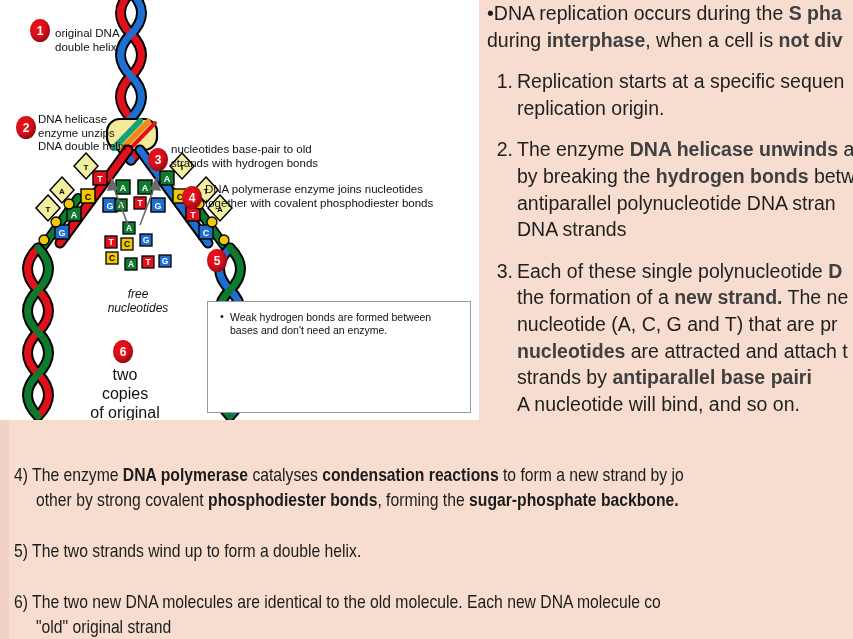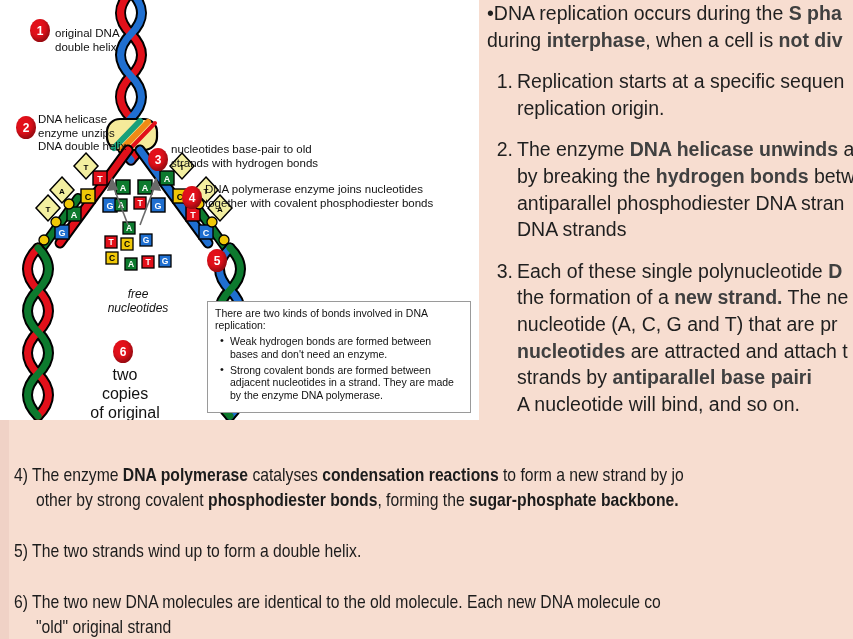--- a/index.html
+++ b/index.html
@@ -275,24 +275,22 @@
     <div class="badge" style="left:207px;top:249px;">5</div>
 
     <div class="badge" style="left:113px;top:340px;">6</div>
     <div class="dg-label" style="left:90px;top:366px;font-size:16px;text-align:center;width:70px;">two copies
 of original DNA</div>
 
     <div class="dg-label" style="left:103px;top:287px;font-size:12px;text-align:center;width:70px;font-style:italic;">free
 nucleotides</div>
 
     <div class="infobox">
-      <div class="ib-head">There are two kinds of bonds involved in DNA replication:</div>
       <ul>
         <li>Weak hydrogen bonds are formed between bases and don't need an enzyme.</li>
-        <li>Strong covalent bonds are formed between adjacent nucleotides in a strand. They are made by the enzyme DNA polymerase.</li>
       </ul>
     </div>
   </div>
 
   <div class="rcol">
     <div id="intro-block" style="padding-top:-2px;">
         <div class="rline"><span>•DNA replication occurs during the </span><b>S pha</b></div>
         <div class="rline"><span>during </span><b>interphase</b><span>, when a cell is </span><b>not div</b></div>
       </div>
     <div id="numbered-block">
@@ -303,21 +301,21 @@
             <div class="rline"><span>Replication starts at a specific sequen</span></div>
             <div class="rline"><span>replication origin.</span></div>
           </div>
         </div>
         <div class="gap"></div>
         <div class="numitem">
           <div class="num rline">2.</div>
           <div class="body">
             <div class="rline"><span>The enzyme </span><b>DNA helicase unwinds</b><span> a</span></div>
             <div class="rline"><span>by breaking the </span><b>hydrogen bonds</b><span> betw</span></div>
-            <div class="rline"><span>antiparallel phosphodiester DNA stran</span></div>
+            <div class="rline"><span>antiparallel polynucleotide DNA stran</span></div>
             <div class="rline"><span>DNA strands</span></div>
           </div>
         </div>
         <div class="gap"></div>
         <div class="numitem">
           <div class="num rline">3.</div>
           <div class="body">
             <div class="rline"><span>Each of these single polynucleotide </span><b>D</b></div>
             <div class="rline"><span>the formation of a </span><b>new strand.</b><span> The ne</span></div>
             <div class="rline"><span>nucleotide (A, C, G and T) that are pr</span></div>

